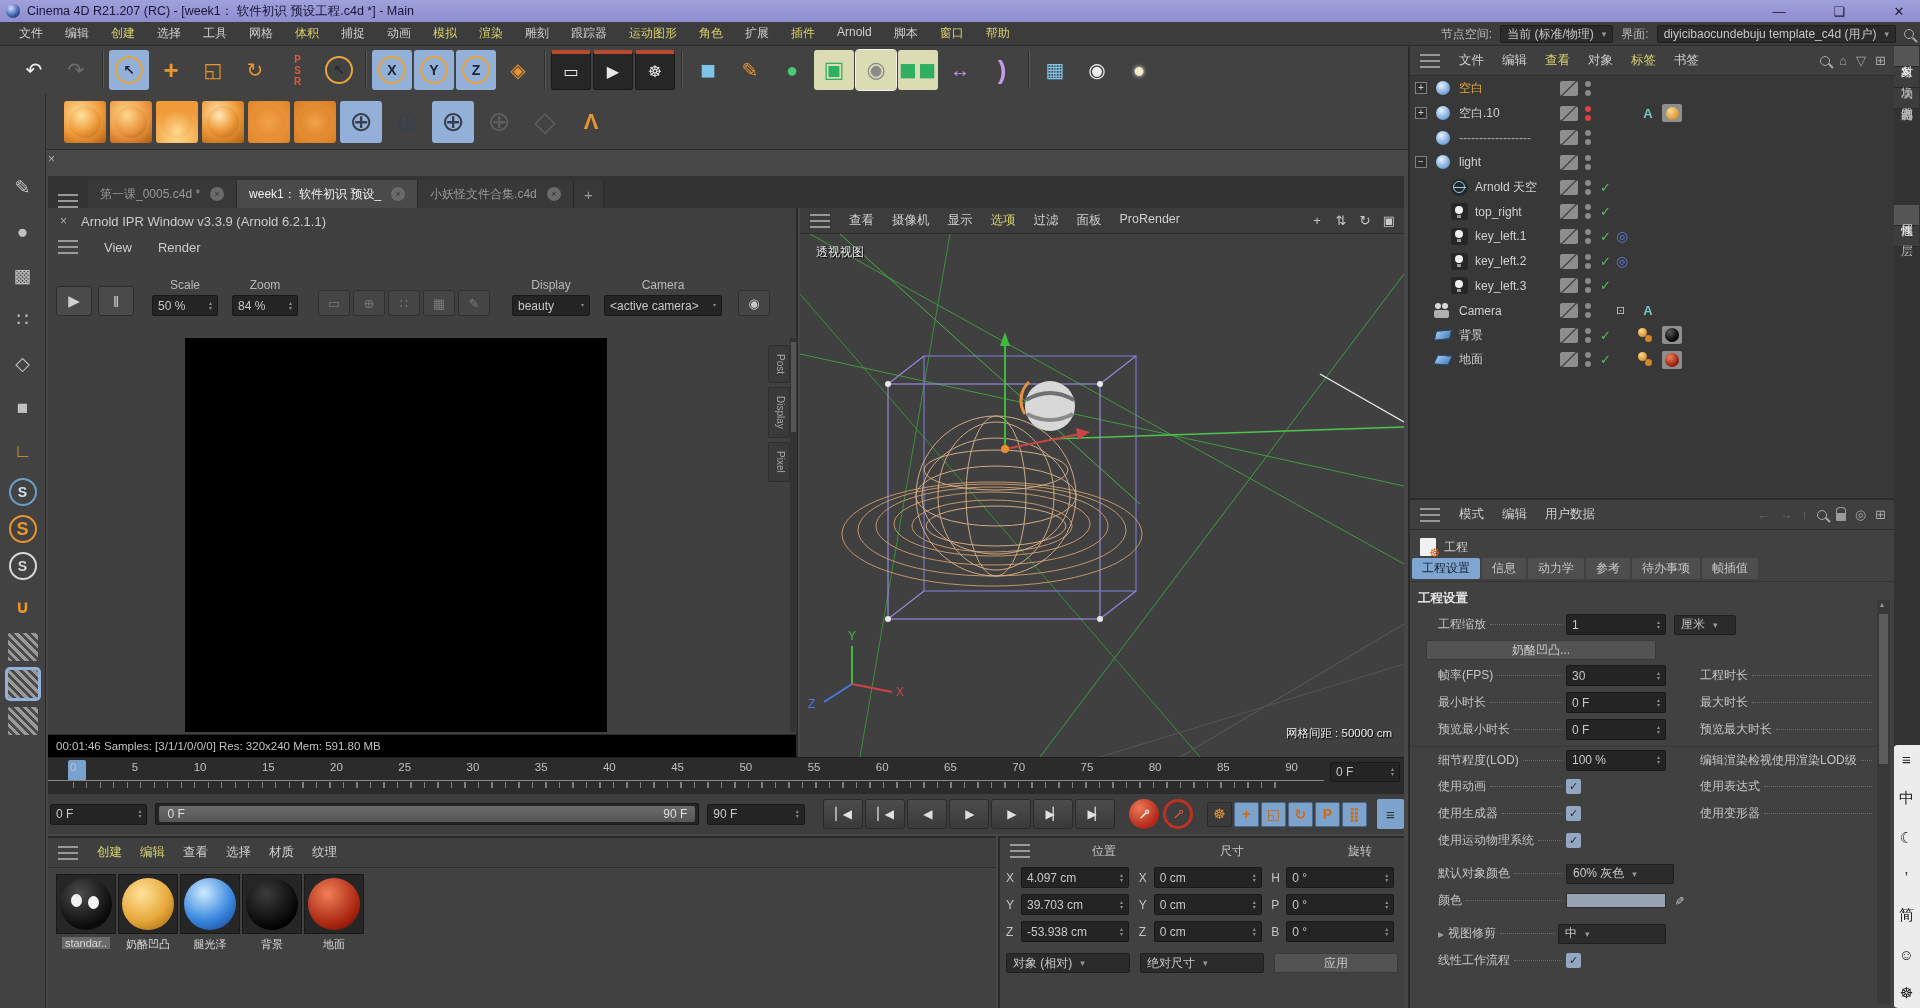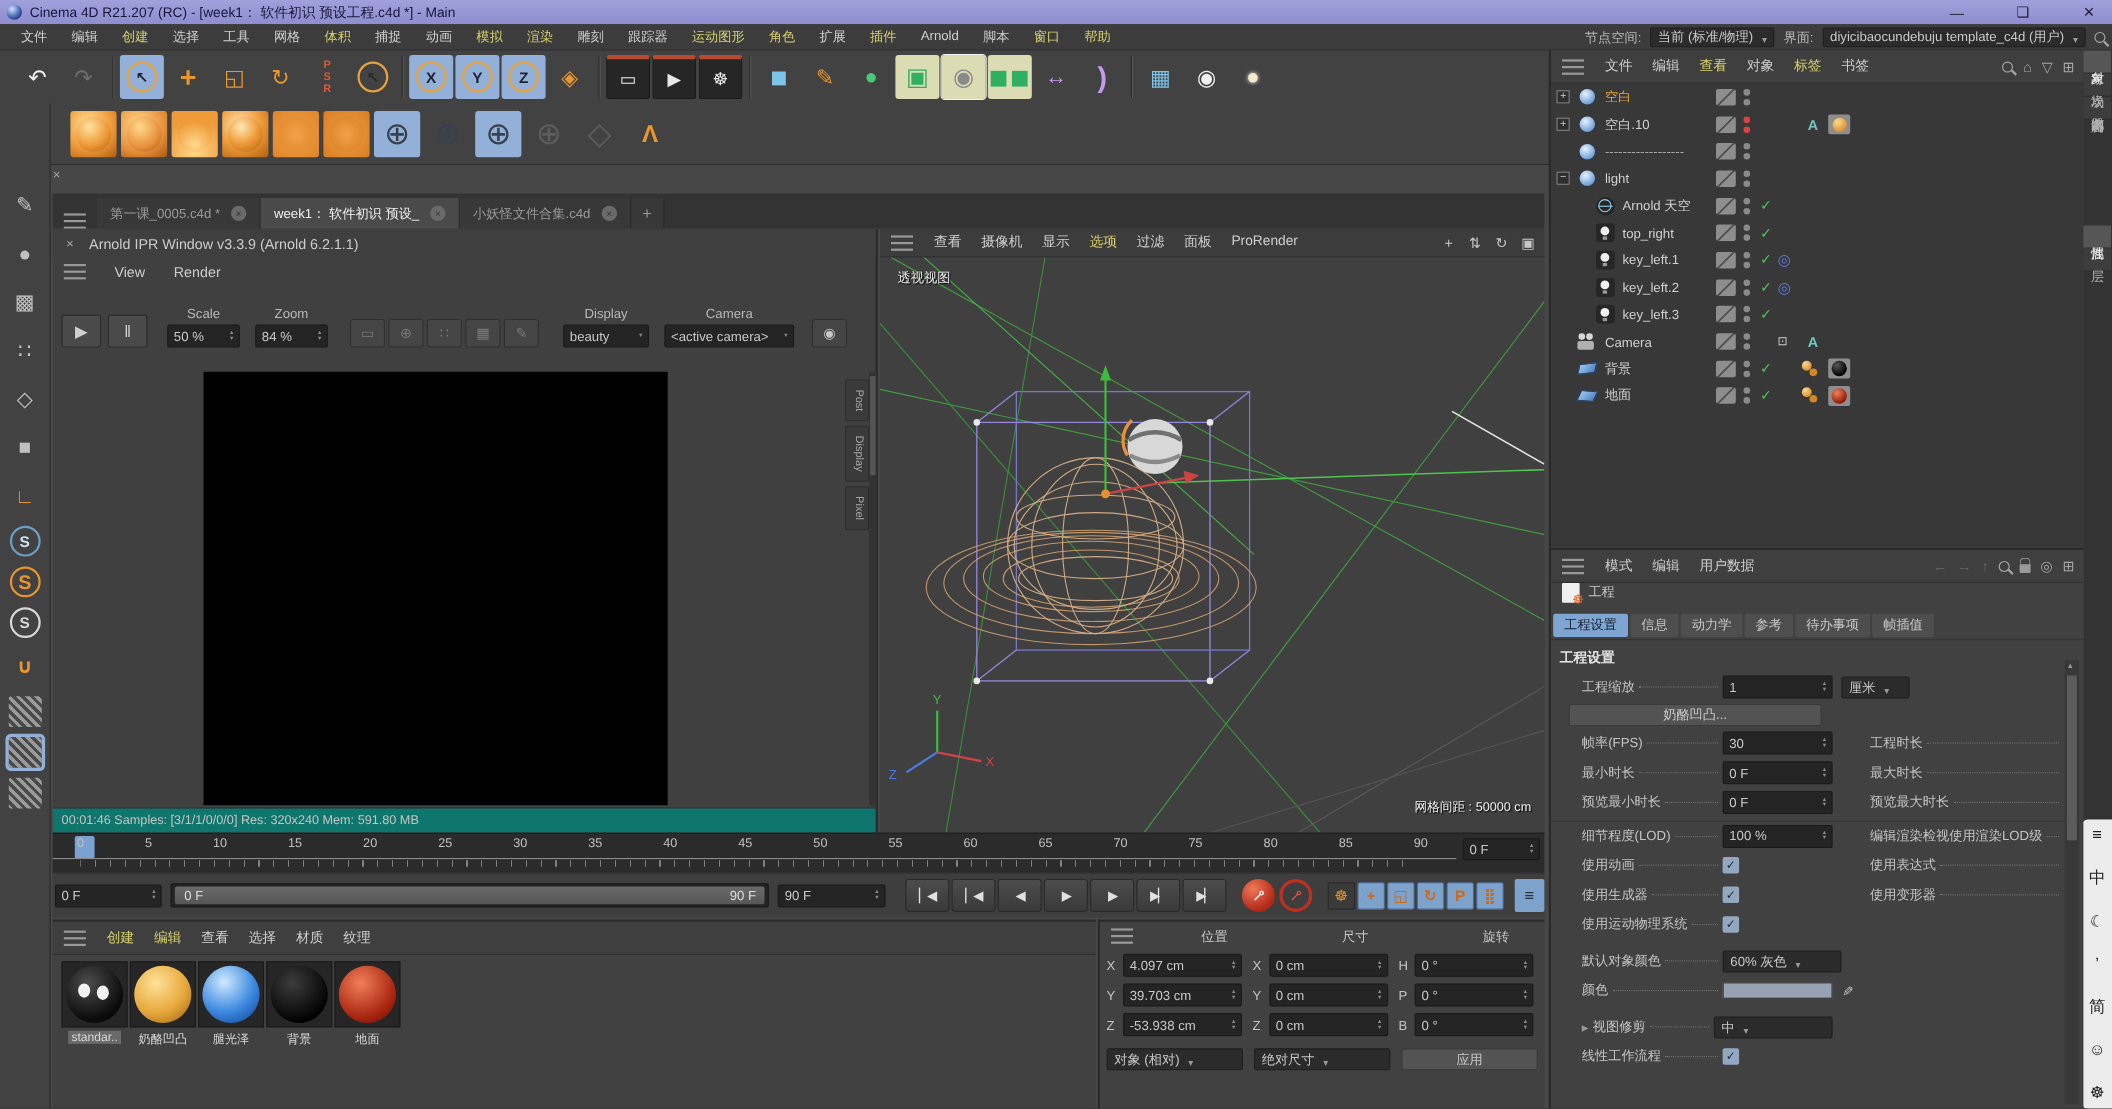--- a/index.html
+++ b/index.html
@@ -10,21 +10,21 @@
 .titlebar{left:0;top:0;width:1920px;height:22px;background:linear-gradient(#a0a0dc,#8e8ed0);color:#16163a;display:flex;align-items:center;padding-left:6px;font-size:12.5px}
 .c4dlogo{width:14px;height:14px;border-radius:50%;background:radial-gradient(circle at 35% 30%,#cfe2ff,#3a59a8 60%,#101838);margin-right:7px}
 .winbtns{position:absolute;right:8px;top:0;height:22px;display:flex;gap:34px;align-items:center;color:#1c1c30;font-size:13px}
 .winbtns span{width:26px;text-align:center;cursor:default}
 
 .menubar{left:0;top:22px;width:1920px;height:24px;background:#3c3c3c;border-bottom:1px solid #2c2c2c;display:flex;align-items:center;padding-left:8px}
 .mi{padding:0 11px;color:#cfcfcf;white-space:nowrap}
 .mi.yl{color:#d6d06c}
 .mright{position:absolute;right:6px;top:22px;height:24px;display:flex;align-items:center;gap:8px}
 .mright .lbl{color:#b8b8b8}
-.dd{background:#2b2b2b;border:1px solid #1f1f1f;border-radius:2px;height:18px;display:flex;align-items:flex-end;padding:0 6px;color:#c8c8c8;gap:8px;white-space:nowrap}
+.dd{background:#2b2b2b;border:1px solid #1f1f1f;border-radius:2px;height:18px;display:flex;align-items:center;padding:0 6px;color:#c8c8c8;gap:8px;white-space:nowrap}
 .dd .arr{font-size:9px;color:#999}
 .mag{position:relative;width:10px;height:10px;border:1.5px solid #a8a8a8;border-radius:50%;display:inline-block}
 .mag::after{content:"";position:absolute;width:6px;height:1.5px;background:#a8a8a8;transform:rotate(45deg);right:-5px;bottom:-2px}
 .lock{position:relative;width:10px;height:8px;background:#9a9a9a;border-radius:1px;display:inline-block;margin-top:5px}
 .lock::before{content:"";position:absolute;width:8px;height:7px;border:1.5px solid #9a9a9a;border-bottom:none;border-radius:4px 4px 0 0;top:-6px;left:0}
 
 .tbar1{left:0;top:46px;width:1920px;height:48px;background:#424242;display:flex;align-items:center;padding-left:14px;gap:2px}
 .tbar2{left:46px;top:94px;width:1874px;height:56px;background:#424242;display:flex;align-items:center;padding-left:18px;gap:4px;border-bottom:1px solid #2e2e2e}
 .tb{width:40px;height:40px;border-radius:3px;display:flex;align-items:center;justify-content:center;font-size:20px;color:#d8d8d8;position:relative;flex:none}
 .tb.sel{background:#93b1d8;color:#1d2430}
@@ -65,21 +65,21 @@
 .grp .glbl{color:#b8b8b8}
 .inp{background:#242424;border:1px solid #191919;border-radius:2px;color:#c8c8c8;height:21px;display:flex;align-items:center;padding:0 5px;gap:4px;white-space:nowrap}
 .spin{display:flex;flex-direction:column;font-size:6px;color:#8a8a8a;line-height:5px;margin-left:auto}
 .pbtn{width:36px;height:30px;background:#4a4a4a;border:1px solid #2c2c2c;border-radius:3px;display:flex;align-items:center;justify-content:center;color:#d0d0d0;font-size:15px}
 .sbtn{width:32px;height:26px;background:#454545;border:1px solid #303030;border-radius:3px;display:flex;align-items:center;justify-content:center;color:#7a7a7a;font-size:13px}
 .iprimg{position:absolute;left:137px;top:130px;width:422px;height:394px;background:#000}
 .ipr-side{position:absolute;left:720px;top:137px;width:22px;display:flex;flex-direction:column;gap:4px}
 .ipr-side span{writing-mode:vertical-rl;background:#3a3a3a;border:1px solid #2e2e2e;color:#a8a8a8;font-size:10px;padding:8px 3px;border-radius:2px}
 .ipr-scroll{position:absolute;left:742px;top:130px;width:7px;height:394px;background:#333}
 .ipr-scroll i{position:absolute;left:1px;width:5px;height:90px;top:4px;background:#555}
-.ipr-status{position:absolute;left:0;top:526px;width:748px;height:23px;background:#0f766e;border-top:1px solid #2a2a2a;display:flex;align-items:center;padding-left:8px;color:#c4c4c4;font-size:11.5px}
+.ipr-status{position:absolute;left:0;top:526px;width:748px;height:23px;background:#000000;border-top:1px solid #2a2a2a;display:flex;align-items:center;padding-left:8px;color:#c4c4c4;font-size:11.5px}
 
 .vp{left:800px;top:208px;width:604px;height:549px;background:#3f3f3f}
 .vp-menu{height:26px;display:flex;align-items:center;background:#3c3c3c;border-bottom:1px solid #2e2e2e}
 .vp-menu .mi{padding:0 9px;font-size:12.5px}
 .vpnav{margin-left:auto;display:flex;gap:6px;padding-right:6px}
 .vpnav span{width:18px;height:18px;display:flex;align-items:center;justify-content:center;color:#c8c8c8;font-size:13px}
 .vplabel{position:absolute;left:16px;top:36px;color:#e8e8e8;font-size:12px;text-shadow:1px 1px 1px #000}
 .gridlabel{position:absolute;right:12px;top:518px;color:#f0f0f0;font-size:11.5px;text-shadow:1px 1px 1px #000}
 
 .om{left:1408px;top:46px;width:486px;height:452px;background:#3c3c3c;border-left:2px solid #2a2a2a}
@@ -124,21 +124,21 @@
 .tag.tag-mblack,.tag.tag-mred{display:flex;background:#8e8e8e;border-radius:2px}
 .tag.tag-mblack::before{content:"";width:14px;height:14px;border-radius:50%;background:radial-gradient(circle at 35% 30%,#585858,#000 70%)}
 .tag.tag-mred::before{content:"";width:14px;height:14px;border-radius:50%;background:radial-gradient(circle at 35% 30%,#f08058,#8a1408 75%)}
 
 .vstrip{left:1894px;top:46px;width:26px;height:699px;background:#333}
 .vtab{writing-mode:vertical-rl;background:#3d3d3d;color:#b4b4b4;font-size:12px;padding:10px 4px;border-bottom:1px solid #2a2a2a;display:block}
 .vtab.on{background:#565656;color:#eee}
 .ime{left:1893px;top:745px;width:27px;height:263px;background:#ececec;border-radius:5px 0 0 5px;display:flex;flex-direction:column;align-items:center;justify-content:space-between;padding:6px 0;color:#222;font-size:15px}
 
 .am{left:1408px;top:498px;width:486px;height:510px;background:#414141;border-left:2px solid #2a2a2a;border-top:2px solid #2a2a2a;overflow:hidden}
-.objrow{height:26px;display:flex;align-items:flex-start;gap:8px;padding-left:10px}
+.objrow{height:26px;display:flex;align-items:flex-end;gap:8px;padding-left:10px}
 .projico{width:16px;height:18px;background:#f0f0f0;border-radius:1px;position:relative}
 .projico::after{content:"☸";position:absolute;right:-4px;bottom:-4px;color:#e06028;font-size:12px}
 .amtabs{display:flex;gap:2px;padding:2px 0 2px 2px;border-bottom:1px solid #333}
 .amtab{height:21px;display:flex;align-items:center;padding:0 10px;background:#4e4e4e;color:#c8c8c8;border-radius:2px;white-space:nowrap}
 .amtab.on{background:#7fa6d2;color:#16202e}
 .amhead{font-weight:bold;color:#e4e4e4;padding:8px 0 4px 8px;font-size:12.5px}
 .am-row{position:relative;height:27px;display:flex;align-items:center;padding:0 18px 0 28px}
 .am-row.div{border-top:1px solid #373737;margin-top:3px}
 .lab1{width:128px;display:flex;align-items:baseline;flex:none}
 .lab1 .t{color:#c4c4c4;white-space:nowrap}

